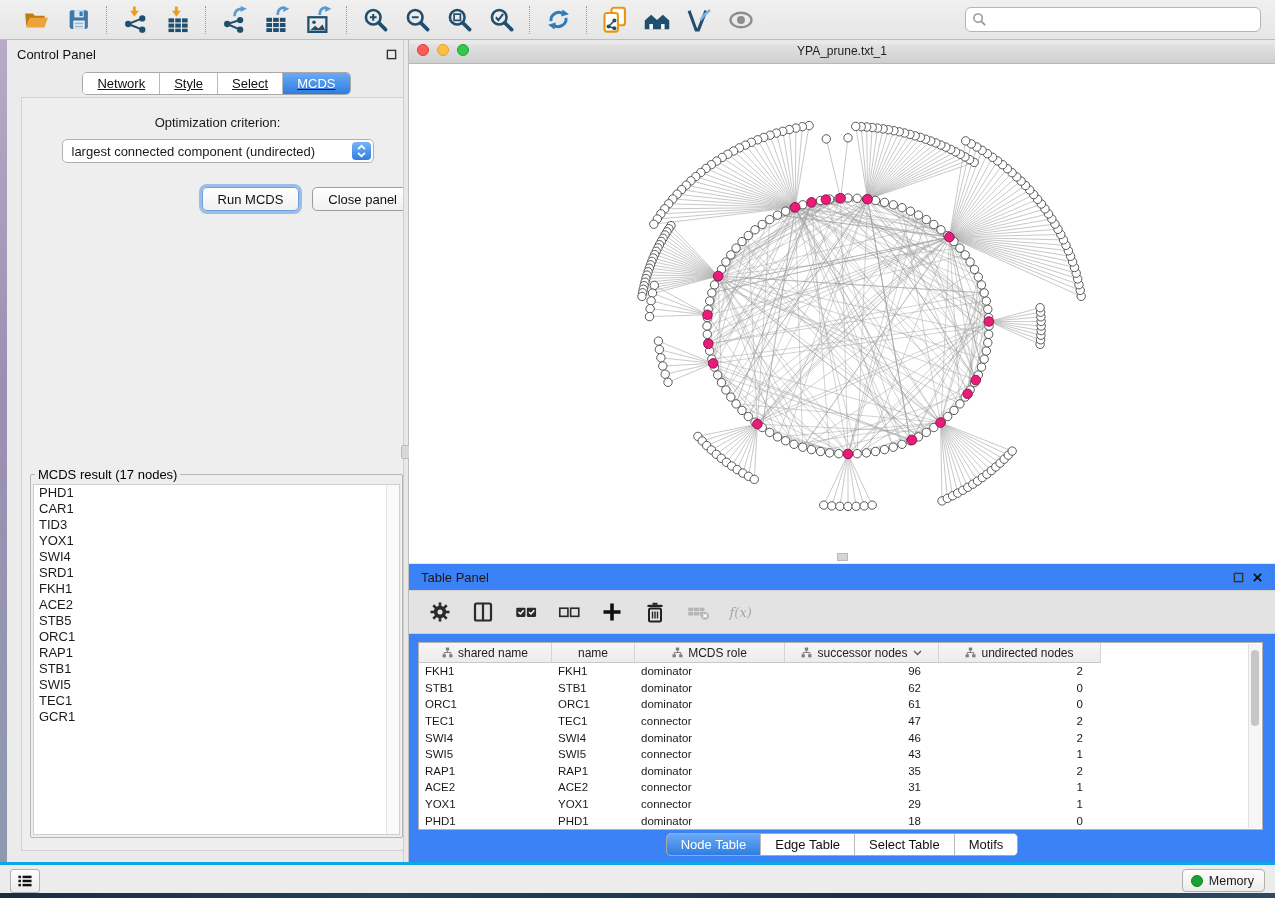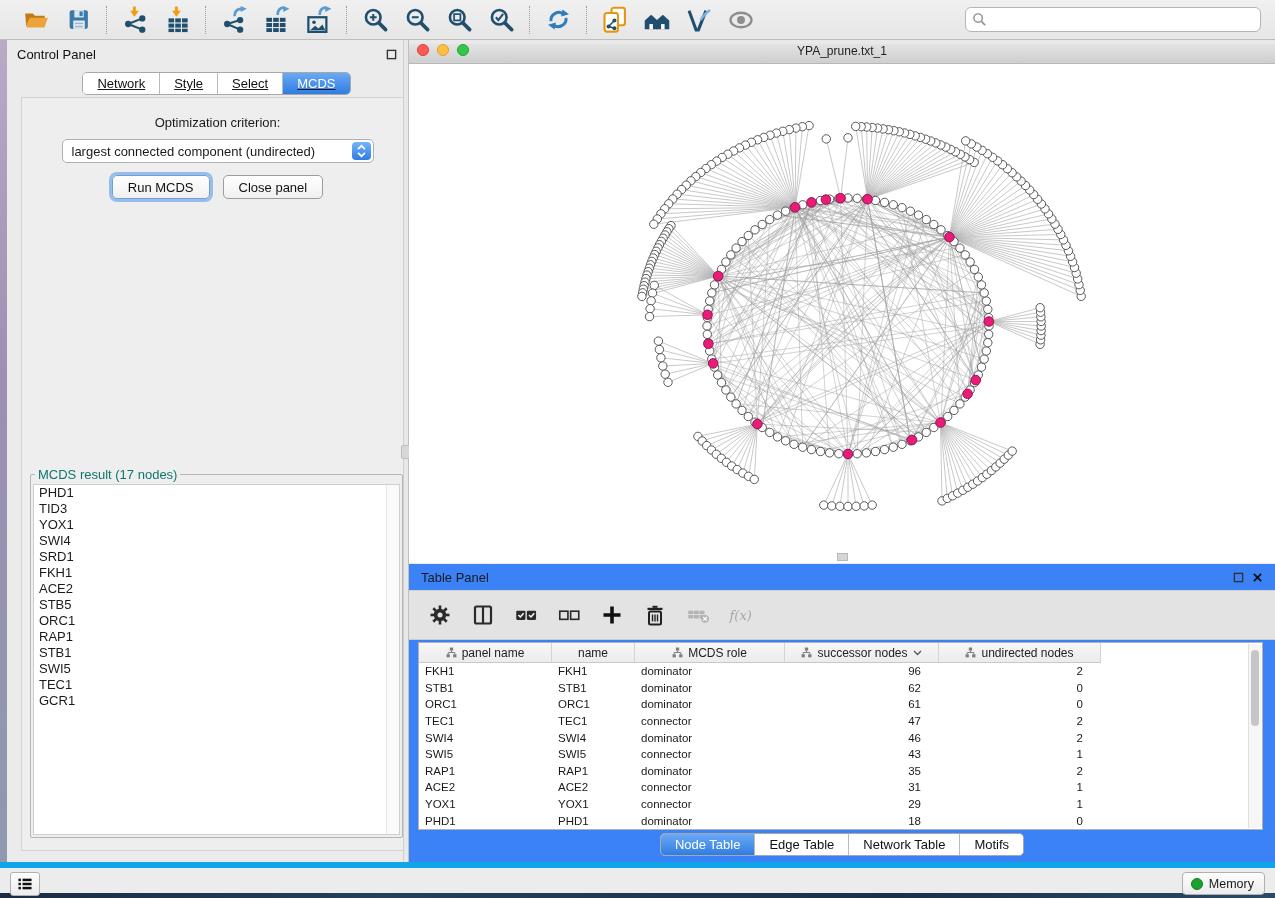--- a/index.html
+++ b/index.html
@@ -18,21 +18,21 @@
   .tb-search input { border:none; outline:none; flex:1; font-size:12px; background:transparent; }
 
   
   .desktop-left { position:absolute; top:40px; left:0; width:7px; bottom:5px;
     background:linear-gradient(180deg,#b7abc6,#9d8fb2 40%,#8d9ab0); }
   .desktop-bottom { position:absolute; left:0; right:0; bottom:0; height:5px;
     background:linear-gradient(90deg,#1b2c42,#24405c 30%,#1b3049 70%,#2a4a66); }
 
   
   .status-bar { position:absolute; left:0; right:0; bottom:5px; height:31px;
-    background:#ececec; border-top:6px solid #0ea5e9; }
+    background:#ececec; border-top:3px solid #0ea5e9; }
   .status-list-btn { position:absolute; left:10px; top:4px; width:30px; height:24px;
     background:linear-gradient(#fdfdfd,#ececec); border:1px solid #b0b0b0; border-radius:3px;
     display:flex; align-items:center; justify-content:center; }
   .memory-btn { position:absolute; right:10px; top:4px; height:23px; padding:0 10px 0 8px;
     background:linear-gradient(#fdfdfd,#ececec); border:1px solid #b0b0b0; border-radius:4px;
     display:flex; align-items:center; gap:6px; font-size:12.5px; }
   .memory-dot { width:12px; height:12px; border-radius:50%; background:#1ba12d; border:1px solid #11801f; }
 
   
   .control-panel { position:absolute; top:40px; left:7px; width:420px; bottom:36px;
@@ -45,27 +45,27 @@
   .seg .seg-btn:last-child { border-right:none; }
   .seg .seg-btn.sel { background:linear-gradient(#6aa9f4,#2f7de1); color:#fff; }
   .cp-body { position:absolute; top:57px; left:14px; right:12px; bottom:11px;
     background:#eeeeee; border:1px solid #d2d2d2; border-radius:0; }
   .crit-label { text-align:center; margin-top:17px; font-size:13px; }
   .crit-row { display:flex; justify-content:center; margin-top:9px; }
   .crit-select { width:312px; height:24px; background:#fff; border:1px solid #b0b0b0; border-radius:5px;
     display:flex; align-items:center; font-size:13px; padding-left:9px; position:relative; }
   .crit-stepper { position:absolute; right:2px; top:2px; bottom:2px; width:19px; border-radius:4px;
     background:linear-gradient(#77b4f6,#2e7de4); display:flex; align-items:center; justify-content:center; }
-  .btn-row { display:flex; justify-content:center; gap:13px; margin-top:12px; }
+  .btn-row { display:flex; justify-content:flex-end; gap:13px; margin-top:24px; }
   .cp-btn { height:24px; padding:0 15px; font-size:13px; background:linear-gradient(#ffffff,#f0f0f0);
     border:1px solid #9d9d9d; border-radius:5px; color:#111; }
   .cp-btn.focused { box-shadow:0 0 0 3px rgba(96,156,233,.6); border-color:#6f9fd8; }
   .mcds-fieldset { position:absolute; top:369px; left:8px; right:10px; bottom:12px;
     border:1px solid #b5b5b5; border-radius:2px; }
-  .mcds-fieldset legend { font-size:13px; padding:0 3px; margin-left:4px; color:#0f766e; }
+  .mcds-fieldset legend { font-size:13px; padding:0 3px; margin-left:4px; color:#000000; }
   .mcds-list { position:absolute; top:2px; left:2px; right:2px; bottom:2px; background:#fff;
     border:1px solid #cfcfcf; overflow:hidden; }
   .mcds-scroll { position:absolute; top:0; right:0; bottom:0; width:13px; background:#fafafa; border-left:1px solid #e4e4e4; }
   .mcds-item { font-size:13px; line-height:16px; padding-left:5px; }
 
   
   .splitter-v { position:absolute; top:40px; left:403px; width:6px; bottom:36px;
     background:#e8e8e8; border-left:1px solid #cfcfcf; border-right:1px solid #bfbfbf; }
   .splitter-knob { position:absolute; top:405px; left:-3px; width:10px; height:14px;
     background:#d8d8d8; border:1px solid #bdbdbd; border-radius:2px; }
@@ -81,21 +81,21 @@
   .light.yellow { background:#fdbe41; border:1px solid #dfa133; }
   .light.green { background:#34c84a; border:1px solid #24a535; }
   .net-title-text { margin:0 auto; color:#222; }
   .net-canvas { position:relative; height:499px; background:#fff; }
   .net-knob { position:absolute; bottom:2px; left:calc(50% - 5px); width:11px; height:8px;
     background:#d6d6d6; border:1px solid #b9b9b9; }
 
   
   .table-panel { position:absolute; top:524px; left:0; right:0; bottom:0; background:#3b82f6; }
   .tp-header { height:26px; display:flex; align-items:center; padding:0 12px; font-size:13px; }
-  .tp-toolbar { height:50px; background:#e3e3e3; border-top:1px solid #d2d2d2; border-bottom:1px solid #cccccc;
+  .tp-toolbar { height:44px; background:#e3e3e3; border-top:1px solid #d2d2d2; border-bottom:1px solid #cccccc;
     display:flex; align-items:center; gap:17px; padding:0 18px; }
   .tp-tool { width:26px; height:26px; display:flex; align-items:center; justify-content:center; }
   .tbl { position:absolute; top:78px; left:9px; right:12px; height:188px; background:#fff; border:1px solid #b2b2b2; }
   .tbl-head { display:flex; height:20px; background:linear-gradient(#f6f6f6,#ececec); border-bottom:1px solid #c9c9c9; width:682px; }
   .th { display:flex; align-items:center; justify-content:center; gap:5px; font-size:12px; color:#222;
     border-right:1px solid #d4d4d4; height:100%; }
   .c0 { width:133px; } .c1 { width:83px; } .c2 { width:150px; } .c3 { width:154px; } .c4 { width:162px; }
   .tr { display:flex; height:16.6px; align-items:center; }
   .td { font-size:11.5px; padding-left:6px; white-space:nowrap; overflow:hidden; }
   .td.c3, .td.c4 { text-align:right; padding-right:18px; padding-left:0; }
@@ -315,20 +315,21 @@
     </div>
     <div class="btn-row">
       <button class="cp-btn focused">Run MCDS</button>
       <button class="cp-btn">Close panel</button>
     </div>
     <fieldset class="mcds-fieldset">
       <legend>MCDS result (17 nodes)</legend>
       <div class="mcds-list">
         <div class="mcds-scroll"></div>
       <div class="mcds-item">PHD1</div>
+          <div class="mcds-item">CAR1</div>
           <div class="mcds-item">TID3</div>
           <div class="mcds-item">YOX1</div>
           <div class="mcds-item">SWI4</div>
           <div class="mcds-item">SRD1</div>
           <div class="mcds-item">FKH1</div>
           <div class="mcds-item">ACE2</div>
           <div class="mcds-item">STB5</div>
           <div class="mcds-item">ORC1</div>
           <div class="mcds-item">RAP1</div>
           <div class="mcds-item">STB1</div>
@@ -1141,21 +1142,21 @@
       <div class="tbl-head">
         <div class="th c0">
           <svg width="11" height="11" viewBox="0 0 10 10">
               <g fill="#7d7d7d">
                 <rect x="3.5" y="0.5" width="3" height="2.8"></rect>
                 <rect x="0.5" y="6.6" width="3" height="2.8"></rect>
                 <rect x="6.5" y="6.6" width="3" height="2.8"></rect>
               </g>
               <path d="M5 3.3v1.7M2 6.6V5h6v1.6" stroke="#7d7d7d" fill="none" stroke-width="0.9"></path>
             </svg>
-          <span>panel name</span>
+          <span>shared name</span>
         </div>
         <div class="th c1">
           <span>name</span>
         </div>
         <div class="th c2">
           <svg width="11" height="11" viewBox="0 0 10 10">
               <g fill="#7d7d7d">
                 <rect x="3.5" y="0.5" width="3" height="2.8"></rect>
                 <rect x="0.5" y="6.6" width="3" height="2.8"></rect>
                 <rect x="6.5" y="6.6" width="3" height="2.8"></rect>
@@ -1264,21 +1265,21 @@
         </div>
       <div class="tbl-scroll">
         <div class="tbl-thumb"></div>
       </div>
     </div>
 
     <div class="tp-tabs">
       <div class="seg">
         <div class="seg-btn sel">Node Table</div>
         <div class="seg-btn">Edge Table</div>
-        <div class="seg-btn">Network Table</div>
+        <div class="seg-btn">Select Table</div>
         <div class="seg-btn">Motifs</div>
       </div>
     </div>
   </div>
 </div>
 
 <div class="status-bar">
   <div class="status-list-btn">
     <svg width="18" height="18" viewBox="0 0 22 22">
         <g fill="#111">

